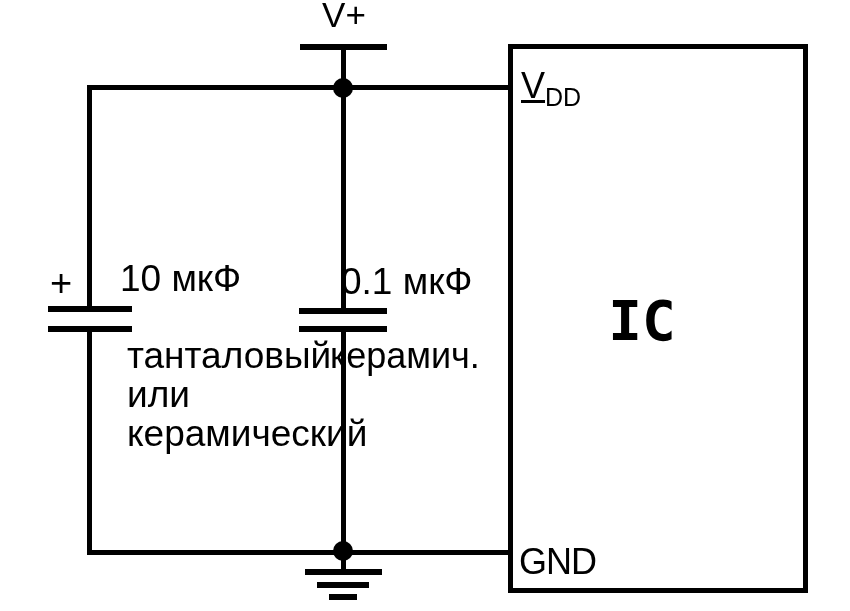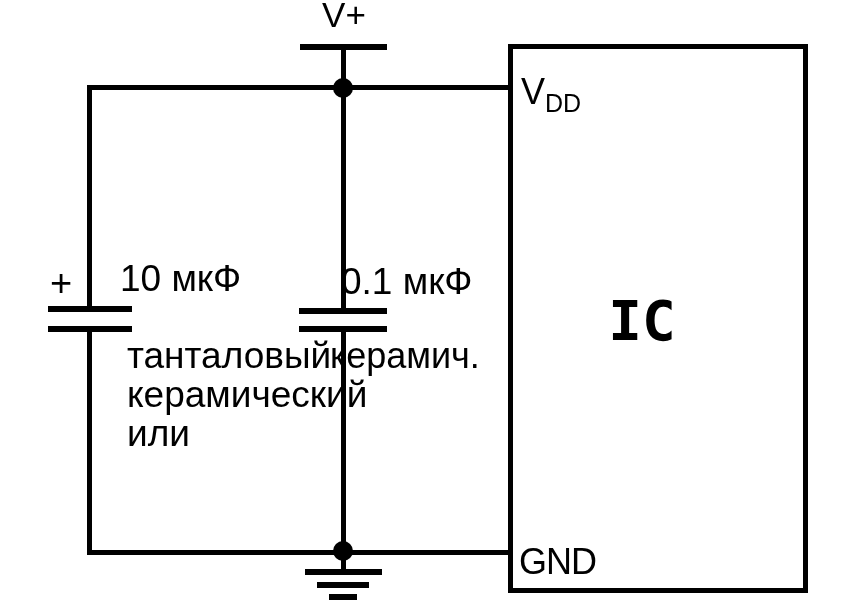--- a/index.html
+++ b/index.html
@@ -8,21 +8,21 @@
   .canvas {
     position:relative; width:850px; height:611px;
     background:var(--bg,#ffffff); overflow:hidden;
     color:var(--ink,#000000);
   }
   .ink { position:absolute; background:var(--ink,#000000); }
   .dot { position:absolute; width:20px; height:20px; border-radius:50%; background:var(--ink,#000000); }
   .label { position:absolute; color:var(--ink,#000000); white-space:nowrap; }
   .ic-box { position:absolute; left:508px; top:44px; width:300px; height:549px; border:5px solid var(--ink,#000000); background:transparent; }
   .vplus   { left:300px; top:-3px; width:88px; text-align:center; font-size:35px; line-height:35px; }
-  .pin-vdd { left:521px; top:66px; font-size:36px; line-height:52px; }
+  .pin-vdd { left:521px; top:66px; font-size:36px; line-height:40px;text-decoration:underline; }
   .pin-vdd sub { font-size:25px; vertical-align:-8px; letter-spacing:0px; }
   .pin-gnd { left:519px; top:527px; font-size:36px; line-height:40px; letter-spacing:-1px;margin-top:15px; }
   .ic-name { left:508px; top:292px; width:268px; text-align:center;
              font-family:"DejaVu Sans Mono", monospace; font-weight:bold; font-size:56px; line-height:58px; }
   .cap-plus  { left:50px; top:264px; font-size:38px; line-height:38px; }
   .cap1-val  { left:96px;  top:260px; font-size:37px; line-height:38px;margin-left:24px; }
   .cap2-val  { left:341px; top:263px; font-size:37px; line-height:38px; }
   .cap2-note { left:330px; top:337px; font-size:36px; line-height:38px; }
   .cap1-note { left:127px; top:336px; font-size:37px; line-height:39px; white-space:normal; }
   .cap1-note span { display:block; }
@@ -61,17 +61,17 @@
   <div class="label pin-vdd"><span>V</span><sub>DD</sub></div>
   <div class="label pin-gnd">GND</div>
 
   <div class="label vplus">V+</div>
   <div class="label cap-plus">+</div>
   <div class="label cap1-val">10 мкФ</div>
   <div class="label cap2-val">0.1 мкФ</div>
   <div class="label cap2-note">керамич.</div>
   <div class="label cap1-note">
     <span>танталовый</span>
+    <span>или</span>
     <span>керамический</span>
-    <span>или</span>
   </div>
 
 </div>
 
 </body></html>

